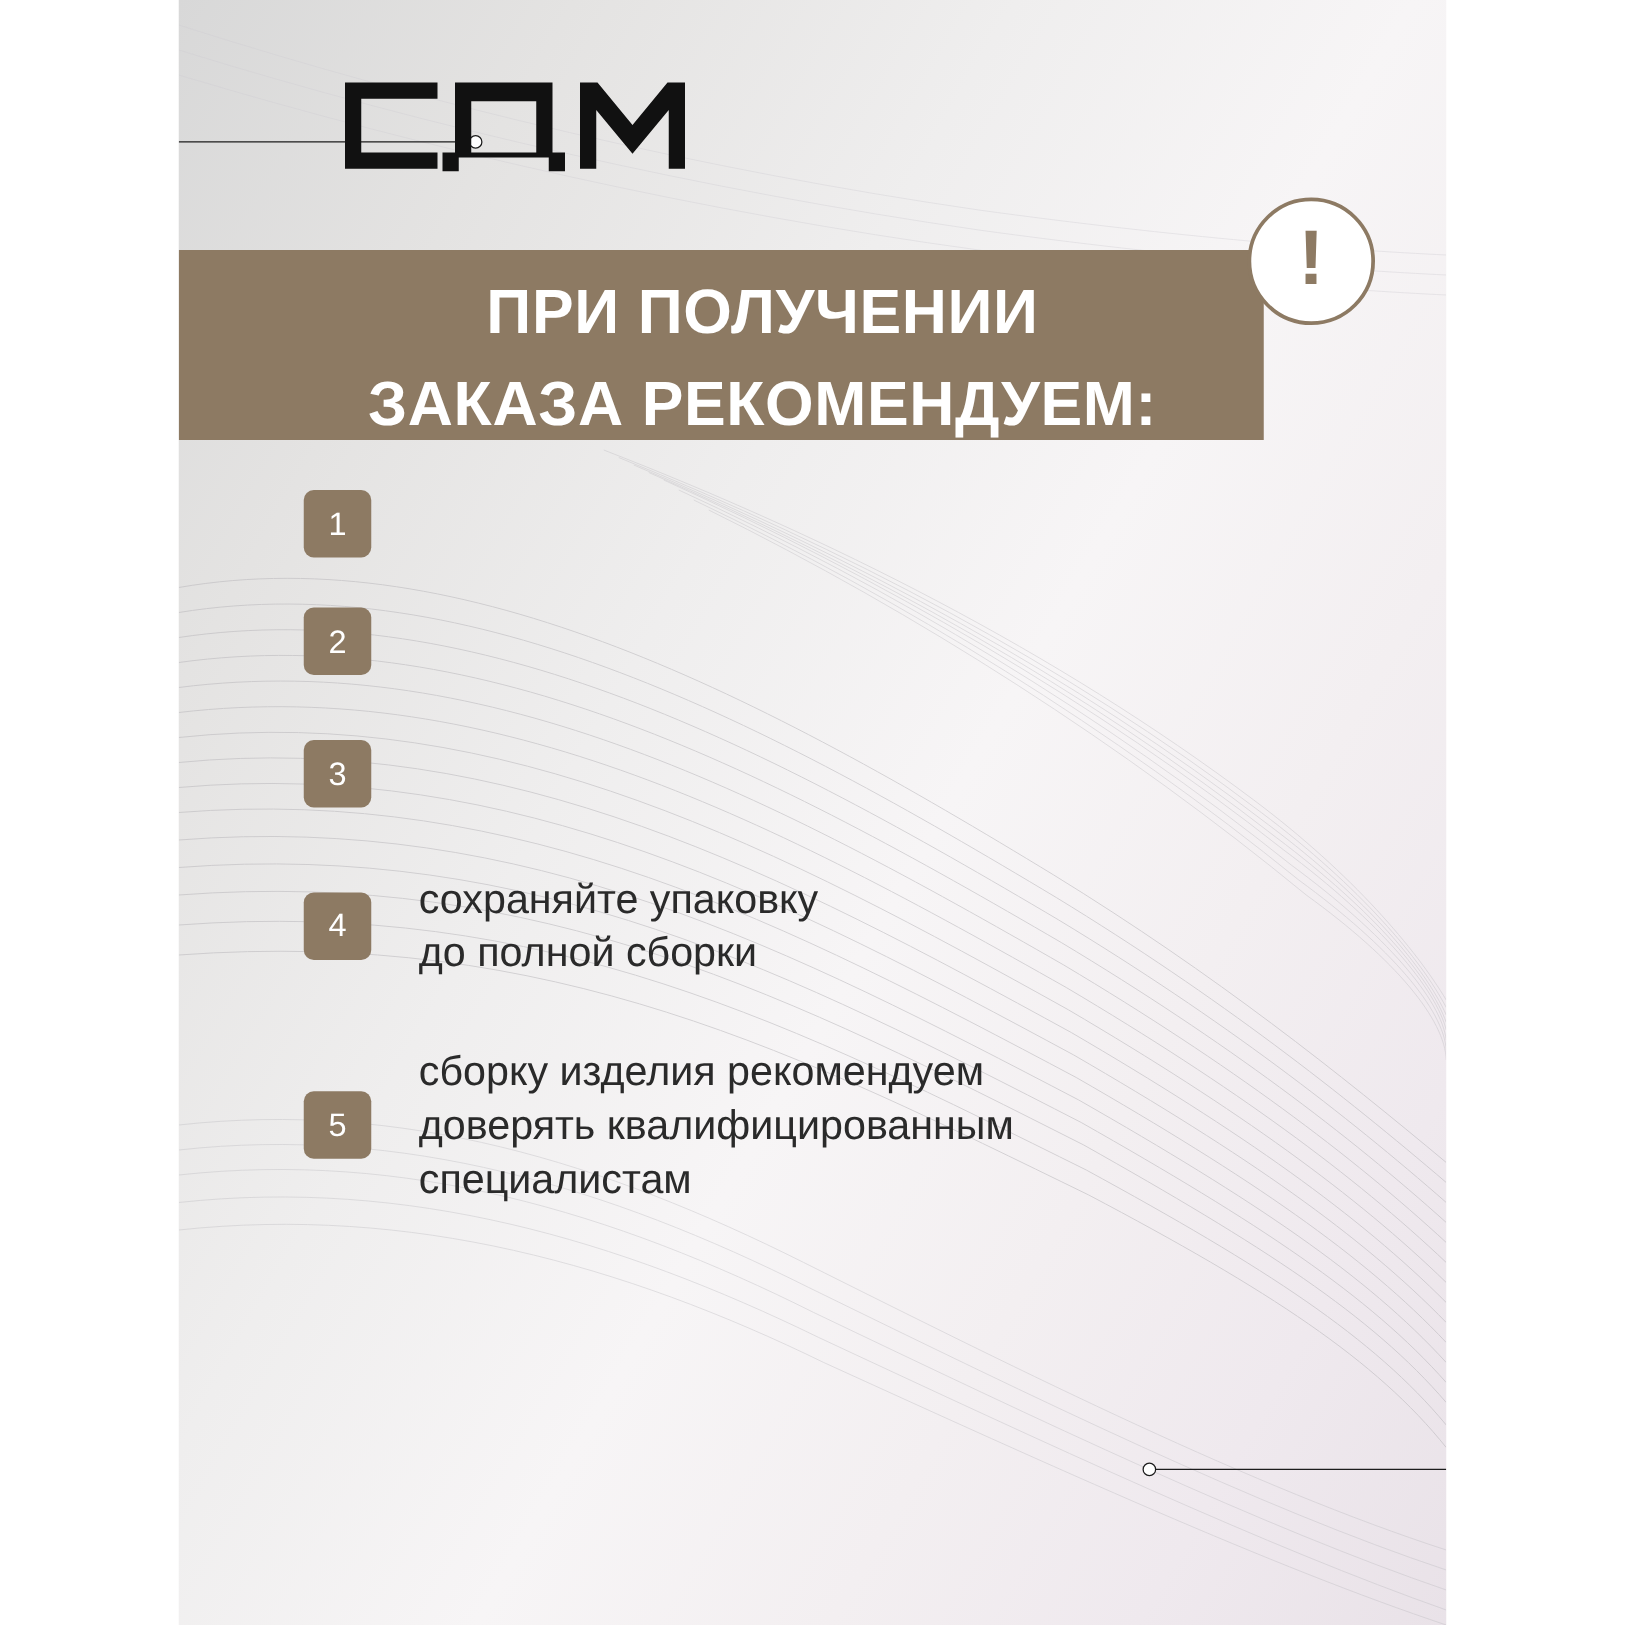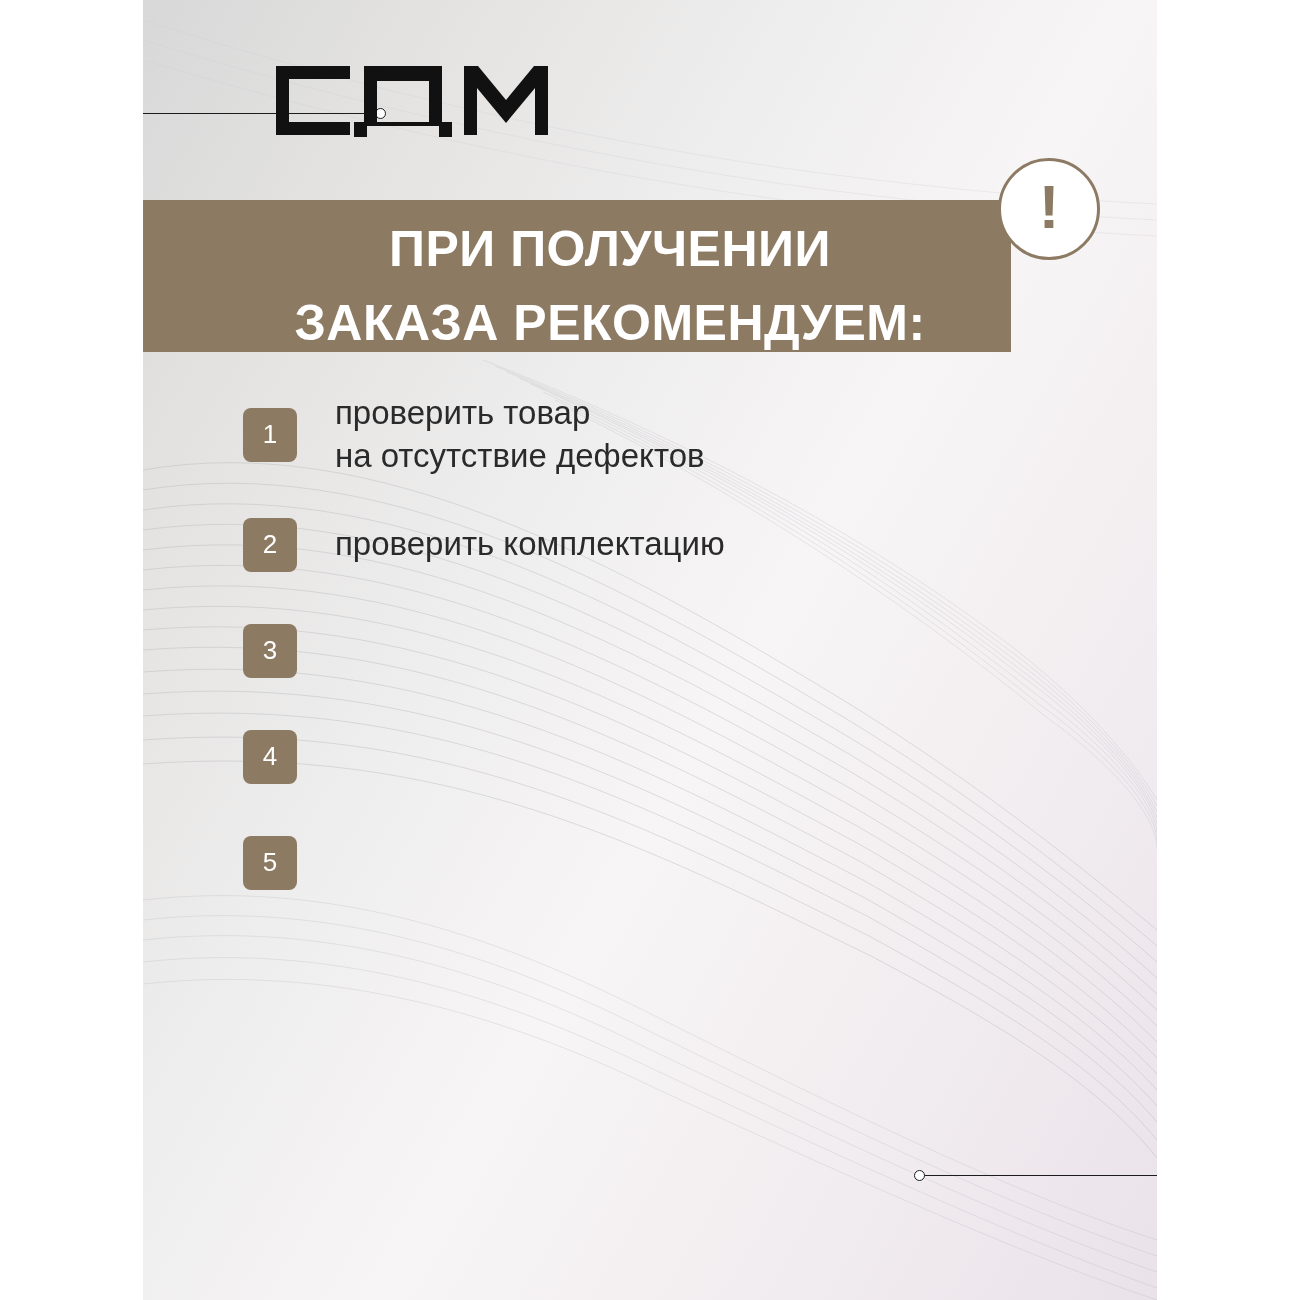--- a/index.html
+++ b/index.html
@@ -251,39 +251,41 @@
   </div>
 
   <div class="badge">
     <span>!</span>
   </div>
 
   <div class="list">
 
     <div class="item item-1">
       <div class="num">1</div>
-      <div class="text">проверить товар
-на отсутствие дефектов</div>
     </div>
 
     <div class="item item-2">
       <div class="num">2</div>
-      <div class="text">проверить комплектацию</div>
     </div>
 
     <div class="item item-3">
       <div class="num">3</div>
     </div>
 
     <div class="item item-4">
       <div class="num">4</div>
+      <div class="text">сохраняйте упаковку
+до полной сборки</div>
     </div>
 
     <div class="item item-5">
       <div class="num">5</div>
+      <div class="text">сборку изделия рекомендуем
+доверять квалифицированным
+специалистам</div>
     </div>
 
   </div>
 
   <div class="leader-bottom">
     <div class="line"></div>
     <div class="dot"></div>
   </div>
 
 </div>

